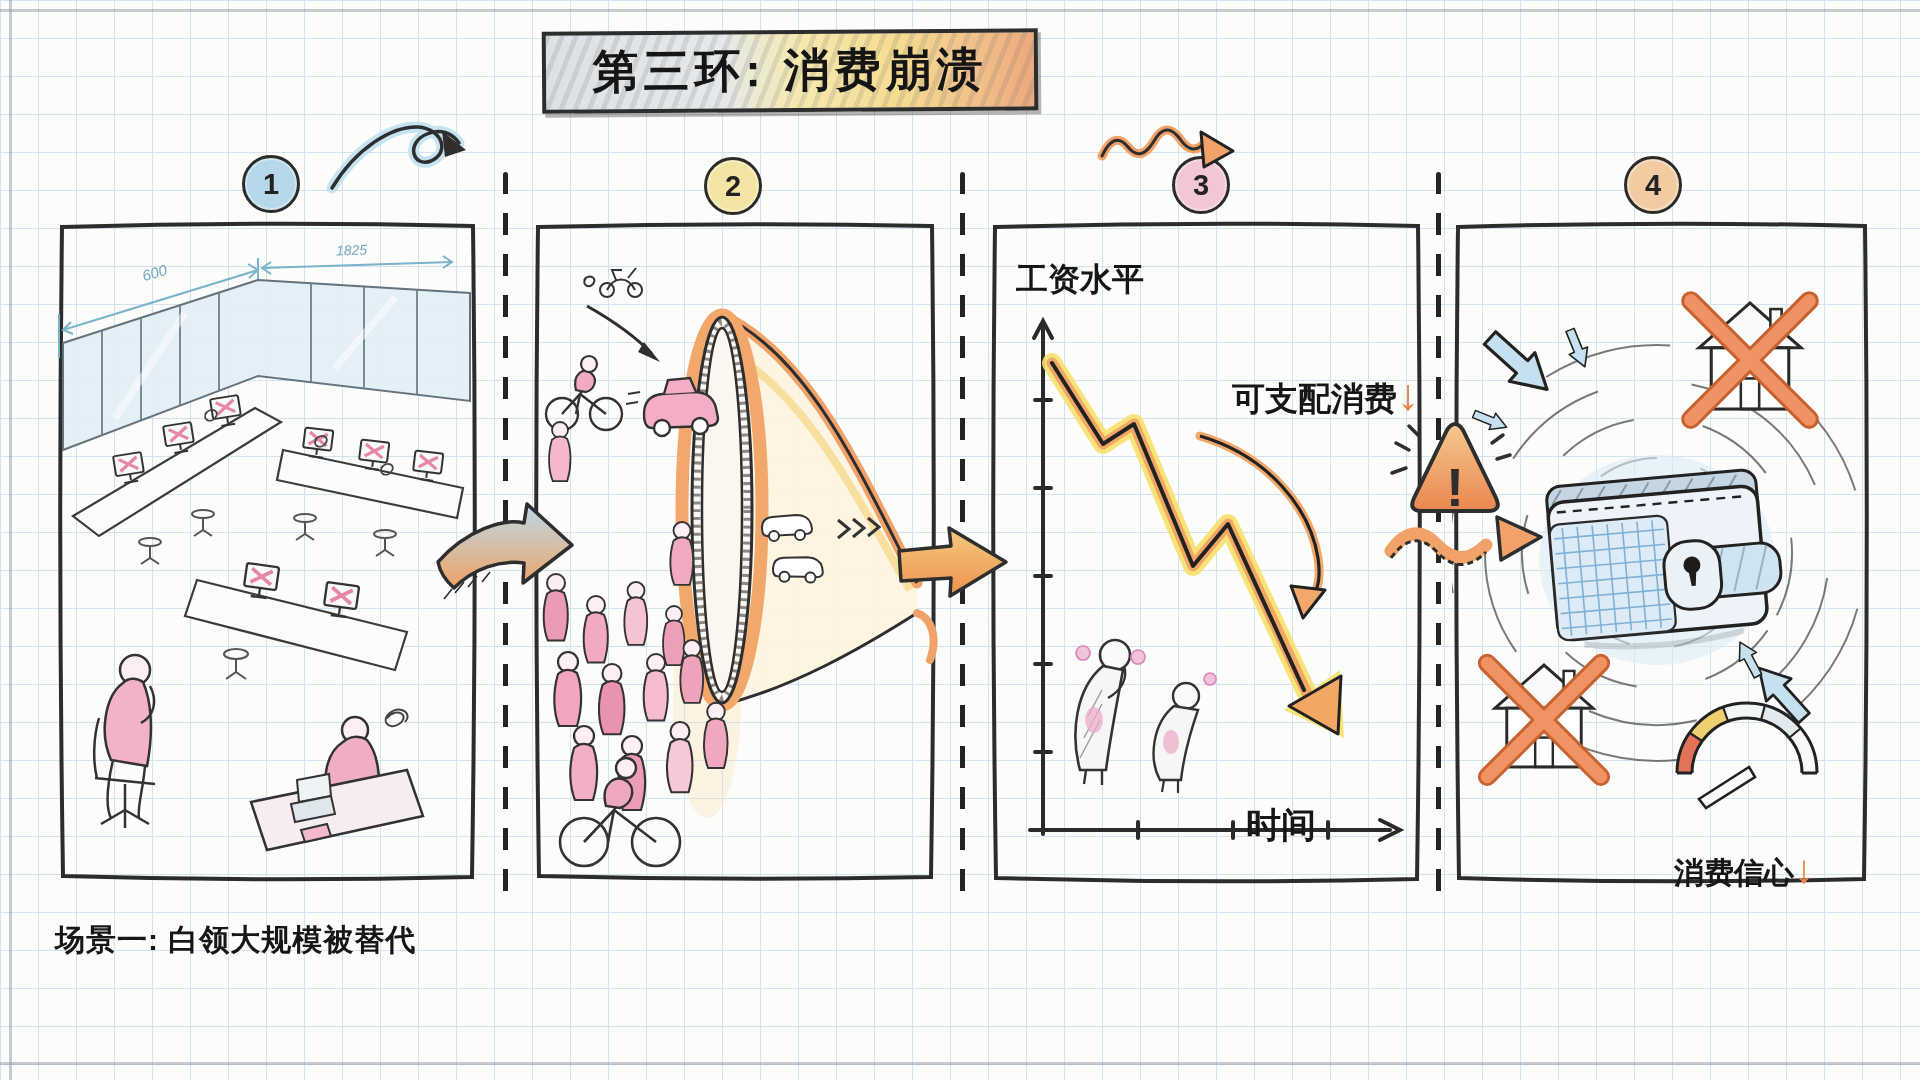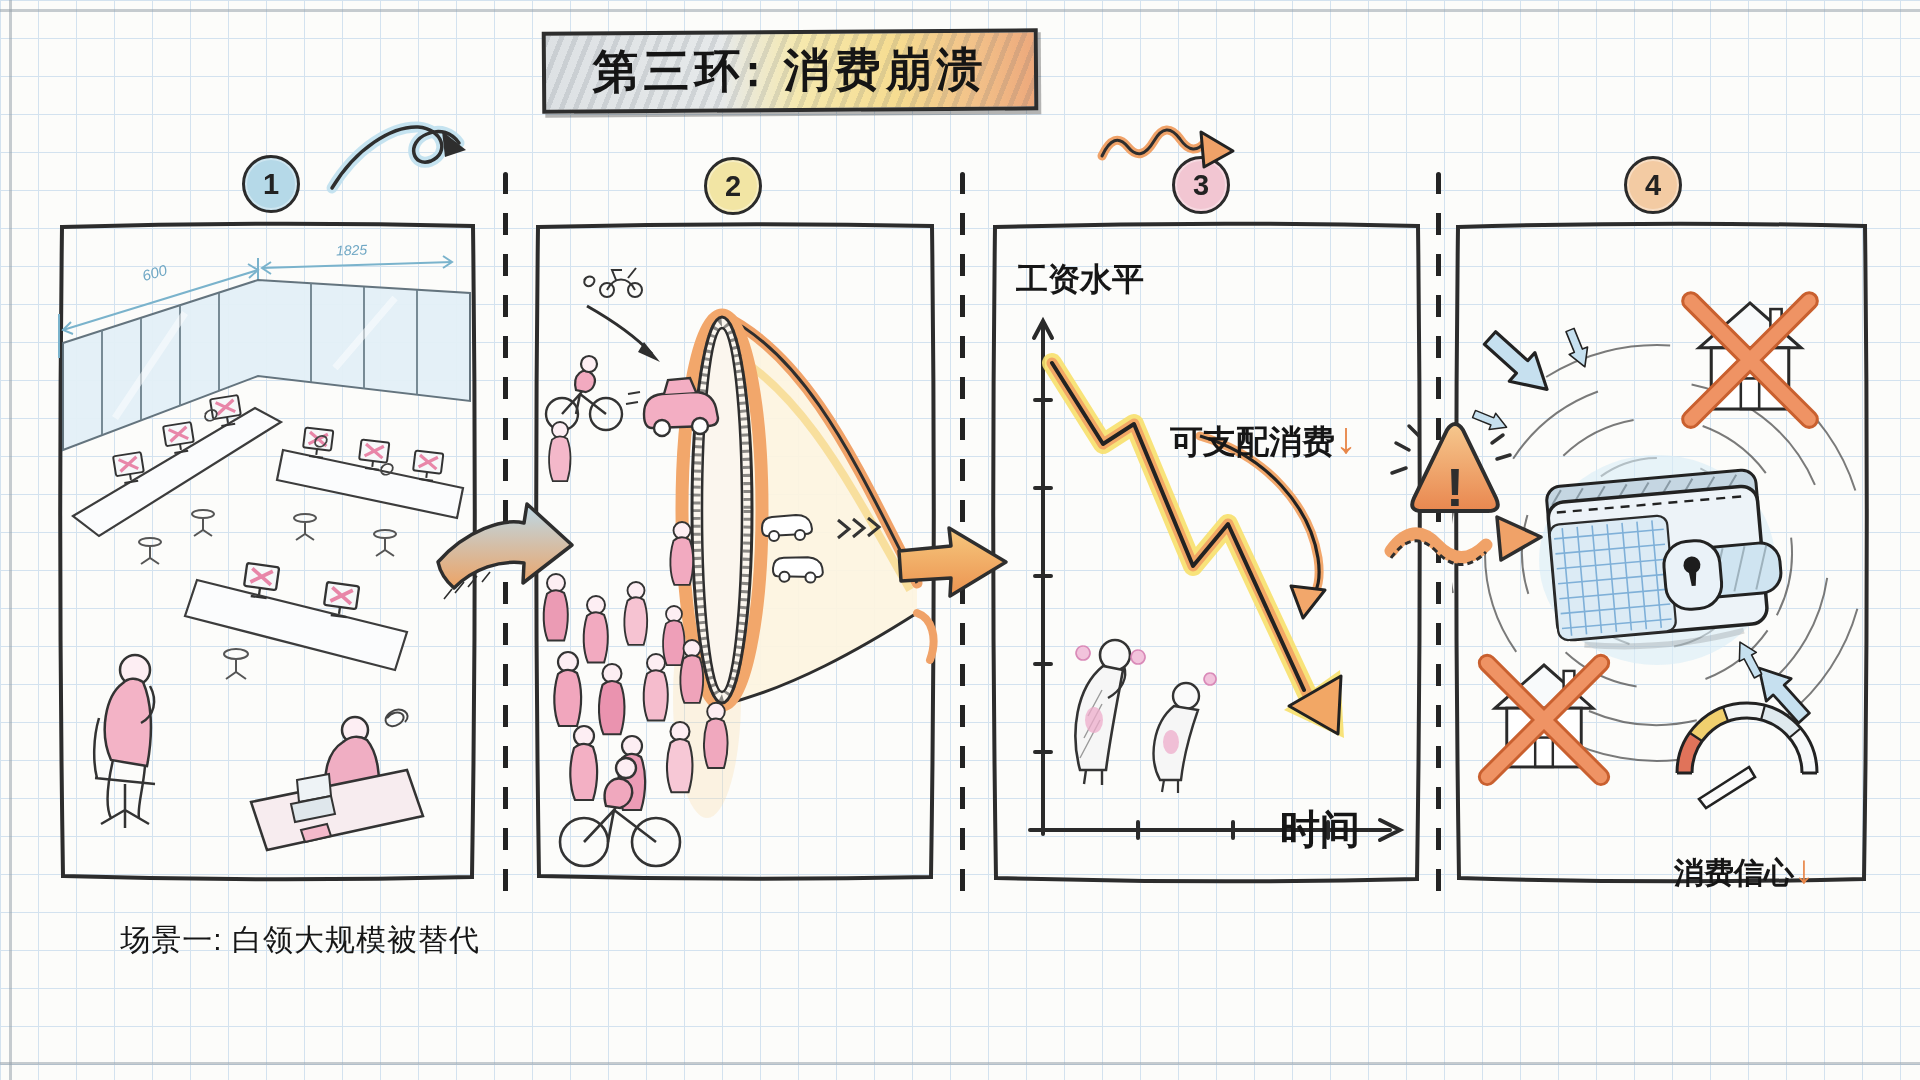--- a/index.html
+++ b/index.html
@@ -25,21 +25,21 @@
       repeating-linear-gradient(112deg, rgba(95,105,115,0.16) 0 5px, rgba(255,255,255,0) 5px 13px),
       linear-gradient(90deg,#dde1e4 0%,#e6e9ea 36%,#f6e9ae 52%,#f6dc90 72%,#f2c189 88%,#eda97c 100%);
     box-shadow:3px 4px 0 rgba(45,45,45,0.35);
   }
   #title-banner .t{font-size:46px;font-weight:700;color:#151515;letter-spacing:5px;white-space:nowrap;}
   .stepnum{
     position:absolute;width:52px;height:52px;border:3px solid #2b2b2b;border-radius:50%;
     display:flex;align-items:center;justify-content:center;
     font-size:29px;font-weight:700;color:#222;box-shadow:inset 0 0 0 2px rgba(255,255,255,.35);
   }
-  .caption{position:absolute;text-align:right;font-size:30px;font-weight:400;color:#161616;letter-spacing:1px;white-space:nowrap;}
+  .caption{position:absolute;text-align:left;font-size:30px;font-weight:700;color:#161616;letter-spacing:1px;white-space:nowrap;}
   .sketchlabel{position:absolute;font-weight:700;color:#161616;white-space:nowrap;}
   .oarrow{color:#e8874a;font-weight:800;}
   .dimlabel{position:absolute;color:#6fa7c4;font-style:italic;font-weight:400;}
   svg{display:block;}
 </style>
 </head>
 <body>
 
 <div id="canvas">
 
@@ -424,24 +424,24 @@
       <path d="M 1391,551 Q 1413,520 1437,545 Q 1461,570 1486,545" fill="none" stroke="#f0a268" stroke-width="13" stroke-linecap="round"></path>
       <path d="M 1391,558 Q 1413,527 1437,552 Q 1461,577 1486,552" fill="none" stroke="#2e2e2e" stroke-width="3" stroke-dasharray="6 4"></path>
       <polygon points="1541,537 1497,517 1501,560" fill="#f0a268" stroke="#2e2e2e" stroke-width="3.5" stroke-linejoin="round"></polygon>
     </g>
   </svg>
 
   <div class="dimlabel" style="left:142px;top:264px;font-size:15px;transform:rotate(-16deg);">600</div>
   <div class="dimlabel" style="left:336px;top:242px;font-size:14px;transform:rotate(-2deg);">1825</div>
 
   <div class="sketchlabel" style="left:1016px;top:258px;font-size:32px;">工资水平</div>
-  <div class="sketchlabel" style="left:1170px;top:370px;font-size:33px;margin-top:43px;">
+  <div class="sketchlabel" style="left:1232px;top:370px;font-size:33px;">
     <span>可支配消费</span><span class="oarrow" style="font-size:44px;">↓</span>
   </div>
-  <div class="sketchlabel" style="left:1280px;top:802px;font-size:40px;">时间</div>
+  <div class="sketchlabel" style="left:1246px;top:802px;font-size:35px;">时间</div>
 
   <div class="sketchlabel" style="left:1674px;top:847px;font-size:30px;">
     <span>消费信心</span><span class="oarrow" style="font-size:40px;">↓</span>
   </div>
 
   <div class="caption" style="left:55px;top:920px;width:425px;">场景一: 白领大规模被替代</div>
 
 </div>
 
 </body></html>

